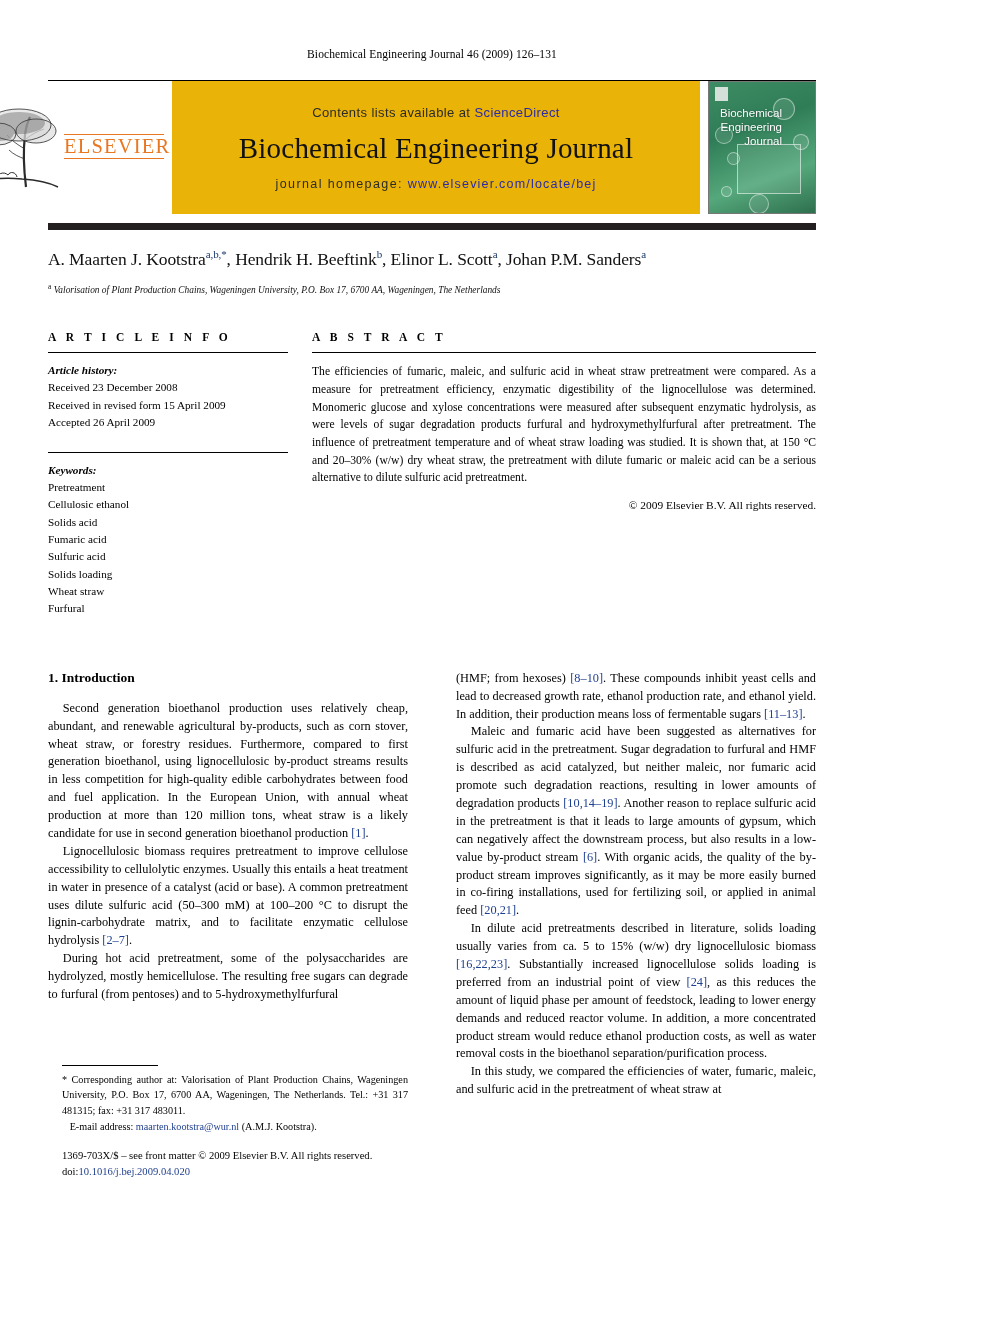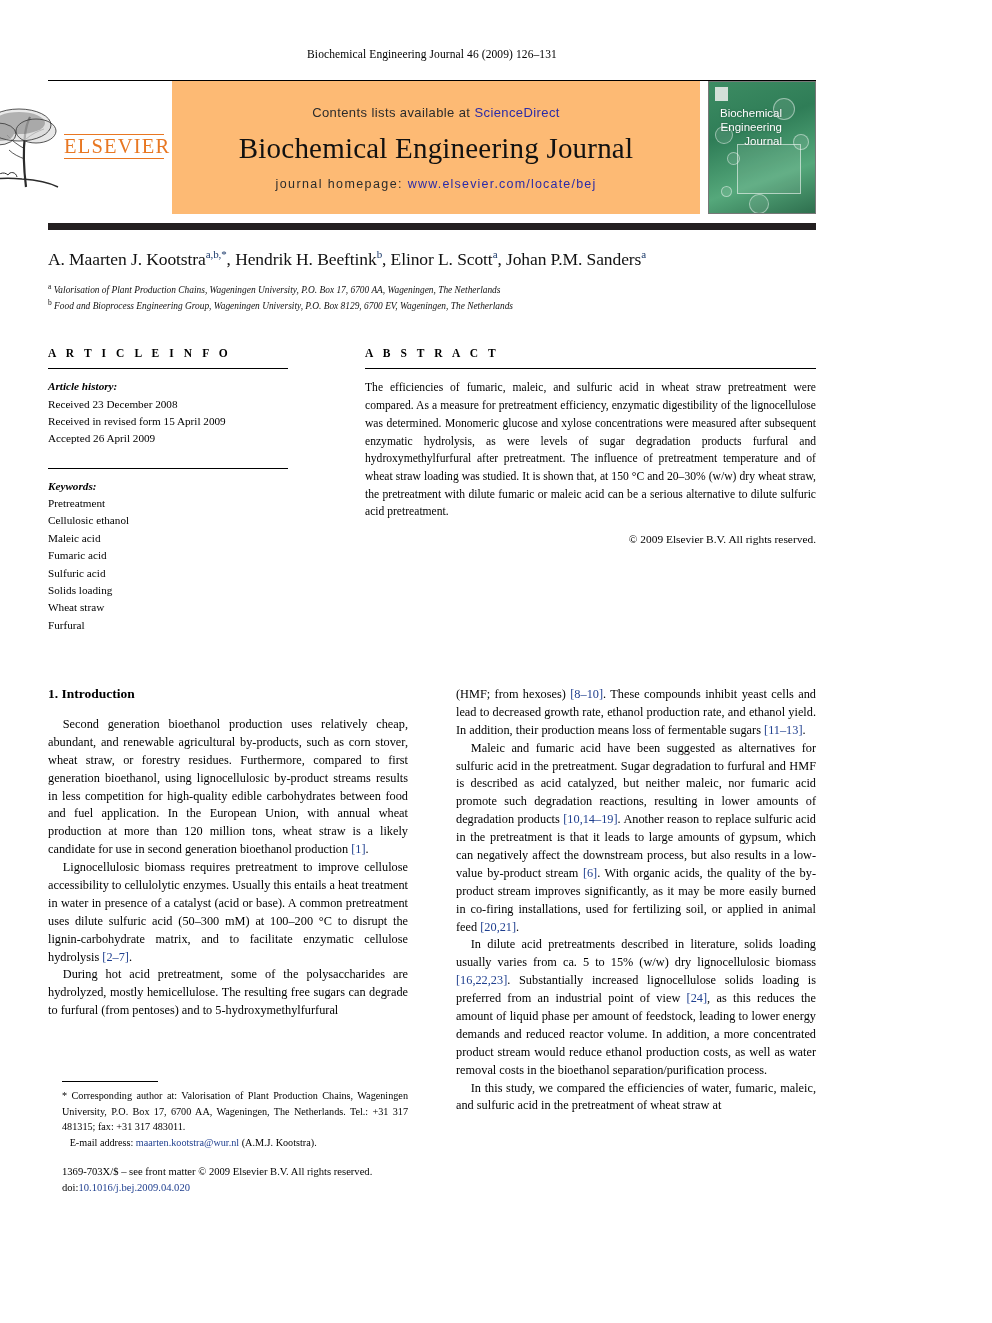--- a/index.html
+++ b/index.html
@@ -56,21 +56,21 @@
     letter-spacing: 1.2px;
     line-height: 1;
     border-top: 1.5px solid #E87722;
     border-bottom: 1.5px solid #E87722;
     padding: 1px 0 1px 0;
     width: 100px;
     text-align: center;
   }
   .masthead-center {
     flex: 1 1 auto;
-    background: #fdba74;
+    background: #eab308;
     margin: 0 8px;
     display: flex;
     flex-direction: column;
     align-items: center;
     justify-content: center;
     gap: 12px;
   }
   .contents-line {
     font-family: "Liberation Sans", sans-serif;
     font-size: 13px;
@@ -159,21 +159,21 @@
     font-style: italic;
     line-height: 1.5;
     color: #111;
   }
   .affiliations sup { font-style: normal; font-size: 7.5px; vertical-align: super; }
 
   
   .info-abstract {
     display: flex;
     margin-top: 34px;
-    gap: 77px;
+    gap: 24px;
   }
   .col-info { width: 240px; flex: 0 0 240px; }
   .col-abstract { flex: 1 1 auto; }
   .sec-head {
     font-family: "Liberation Serif", serif;
     font-weight: bold;
     font-size: 11.5px;
     letter-spacing: 3.6px;
   }
   .hrule { border: 0; border-top: 1px solid #000; margin: 9px 0 0 0; }
@@ -318,41 +318,40 @@
     </div>
   </div>
 
   <div class="thick-rule"></div>
 
 
   <div class="authors">A. Maarten J. Kootstra<sup>a,b,*</sup>, Hendrik H. Beeftink<sup>b</sup>, Elinor L. Scott<sup>a</sup>, Johan P.M. Sanders<sup>a</sup></div>
 
   <div class="affiliations">
     <div><sup>a</sup> <span>Valorisation of Plant Production Chains, Wageningen University, P.O. Box 17, 6700 AA, Wageningen, The Netherlands</span></div>
-    <div><sup>b</sup> <span>Food and Bioprocess Engineering Group, Wageningen University, P.O. Box 8129, 6700 EV, Wageningen, The Netherlands</span></div>
   </div>
 
   <div class="info-abstract">
 
     <div class="col-info">
       <div class="sec-head">A R T I C L E    I N F O</div>
       <hr class="hrule">
       <div class="art-history">
         <div class="lbl">Article history:</div>
         <div>Received 23 December 2008</div>
         <div>Received in revised form 15 April 2009</div>
         <div>Accepted 26 April 2009</div>
       </div>
       <div class="kw-block">
         <hr class="hrule">
         <div class="keywords">
           <div class="lbl">Keywords:</div>
           <div>Pretreatment</div>
           <div>Cellulosic ethanol</div>
-          <div>Maleic acid</div>
+          <div>Solids acid</div>
           <div>Fumaric acid</div>
           <div>Sulfuric acid</div>
           <div>Solids loading</div>
           <div>Wheat straw</div>
           <div>Furfural</div>
         </div>
       </div>
     </div>
 
     <div class="col-abstract">

